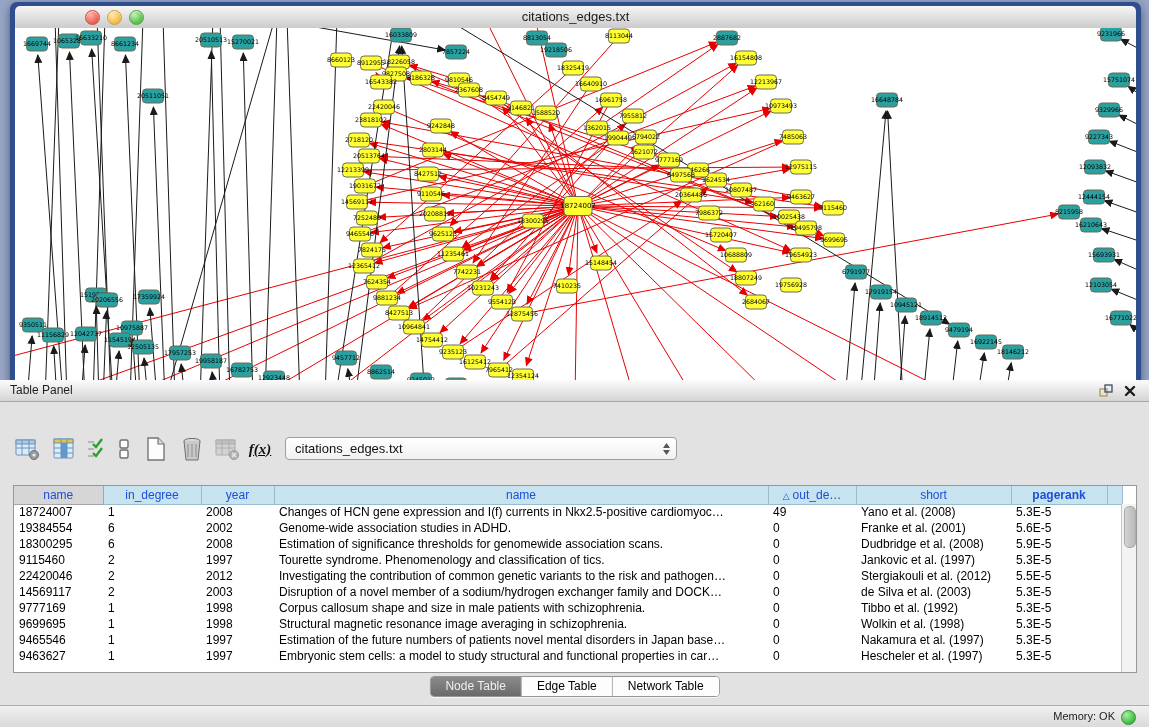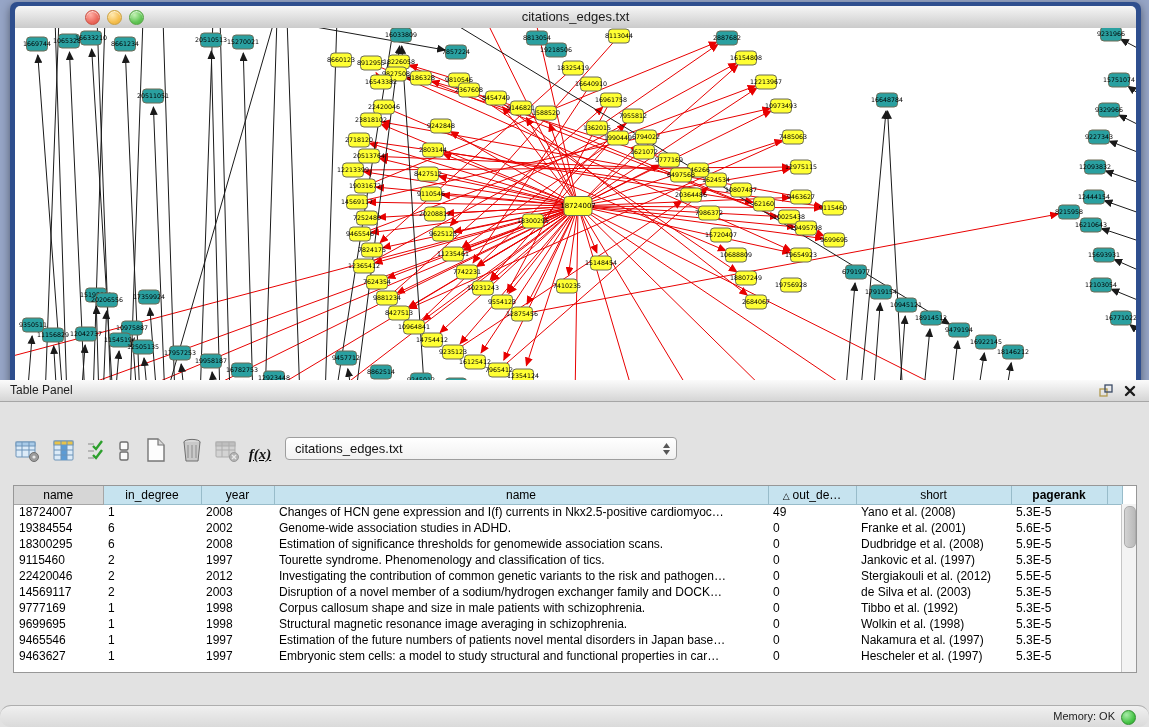--- a/index.html
+++ b/index.html
@@ -25,57 +25,57 @@
   #tpanel-bar{position:absolute;left:0;top:380px;width:1149px;height:22px;
         background:linear-gradient(#FBFBFB,#D5D5D5);border-bottom:1px solid #A6A6A6;box-sizing:border-box;}
   #tpanel-bar .ptitle{position:absolute;left:10px;line-height:21px;font-size:12px;color:#1E1E1E;}
   #float-btn{position:absolute;right:36px;top:4px;width:14px;height:14px;cursor:default;}
   #close-btn{position:absolute;right:12px;top:4px;width:14px;height:14px;}
 
   #tpanel-body{position:absolute;left:0;top:421px;width:1149px;height:284px;background:#E2E2E2;}
 
   
   #ttoolbar{position:absolute;left:14px;top:12px;height:32px;display:flex;align-items:center;}
-  .tbtn{width:28px;height:28px;margin-right:8px;display:flex;align-items:flex-end;justify-content:center;text-decoration:underline;}
+  .tbtn{width:28px;height:28px;margin-right:8px;display:flex;align-items:center;justify-content:center;text-decoration:underline;}
   .tbtn.narrow{width:20px;}
   .fx{font-family:"Liberation Serif",serif;font-style:italic;font-size:15px;color:#111;font-weight:bold;}
   #tbl-select{position:absolute;left:285px;top:16px;width:392px;height:23px;box-sizing:border-box;
         border:1px solid #9E9E9E;border-radius:4px;background:linear-gradient(#FFFFFF,#F1F1F1);
         font-size:13px;color:#111;}
   #tbl-select .selval{position:absolute;left:9px;line-height:21px;}
   #tbl-select .stepper{position:absolute;right:5px;top:3px;width:9px;height:16px;display:flex;flex-direction:column;
         align-items:center;justify-content:center;color:#555;}
   #tbl-select .stepper svg{display:block;}
 
   
   #tbl{position:absolute;left:13px;top:64px;width:1124px;height:188px;background:#fff;
        border:1px solid #979797;box-sizing:border-box;overflow:hidden;}
   #grid{border-collapse:collapse;table-layout:fixed;width:1108px;}
-  #grid th{height:18px;font-size:12px;font-weight:normal;color:#000000;text-align:center;
+  #grid th{height:18px;font-size:12px;font-weight:normal;color:#1d4ed8;text-align:center;
        background:#C6E3EF;border-right:1px solid #98BCCA;border-bottom:1px solid #98BCCA;
        overflow:hidden;white-space:nowrap;padding:0 2px;box-sizing:border-box;margin-top:36px;}
   #grid th.hgray{background:#D6D6D6;border-right:1px solid #A6A6A6;border-bottom:1px solid #A6A6A6;}
   #grid td{height:16px;font-size:12px;color:#000;padding:0 0 0 5px;white-space:nowrap;
        overflow:hidden;box-sizing:border-box;}
   .sortglyph{font-size:9px;margin-right:3px;}
   #vscroll{position:absolute;right:0;top:18px;bottom:0;width:15px;background:#F3F3F3;border-left:1px solid #C6C6C6;box-sizing:border-box;}
   #vthumb{position:absolute;left:2px;top:2px;width:10px;height:40px;border-radius:5px;
        background:linear-gradient(90deg,#D3D3D3,#B9B9B9);border:1px solid #ABABAB;}
 
   
   #tabs{position:absolute;top:255px;left:50%;transform:translateX(-50%);display:flex;height:19px;
         border:1px solid #959595;border-radius:4px;overflow:hidden;background:#FDFDFD;
         box-shadow:0 1px 0 rgba(255,255,255,.7);}
   .seg{padding:0 15px;line-height:19px;font-size:12px;color:#000;background:#FDFDFD;border-right:1px solid #ABABAB;}
   .seg:last-child{border-right:none;}
   .seg.active{background:linear-gradient(#8B8B8B,#6A6A6A);color:#EFEFEF;}
 
   
   #statusbar{position:absolute;left:0;top:705px;width:1149px;height:22px;
-        background:linear-gradient(#F0F0F0,#DADADA);border-top:1px solid #AEAEAE;box-sizing:border-box;border-radius:11px;}
+        background:linear-gradient(#F0F0F0,#DADADA);border-top:1px solid #AEAEAE;box-sizing:border-box;}
   #memlabel{position:absolute;right:34px;line-height:20px;font-size:11px;color:#222;}
   #memdot{position:absolute;right:13px;top:4px;width:13px;height:13px;border-radius:50%;
         background:radial-gradient(circle at 35% 30%,#A8ECA8,#44C244 65%,#35A435);border:1px solid #2F8F2F;}
 </style>
 </head>
 <body>
 
 <div id="desktop">
   <div id="gwin">
     <div class="titlebar">
@@ -965,18 +965,23 @@
             <td>5.3E-5</td>
             <td></td>
           </tr>
         </tbody>
     </table>
     <div id="vscroll">
       <div id="vthumb"></div>
     </div>
   </div>
 
+  <div id="tabs">
+      <div class="seg active">Node Table</div>
+      <div class="seg">Edge Table</div>
+      <div class="seg">Network Table</div>
+    </div>
 </div>
 
 <div id="statusbar">
   <span id="memlabel">Memory: OK</span>
   <span id="memdot"></span>
 </div>
 
 </body></html>

